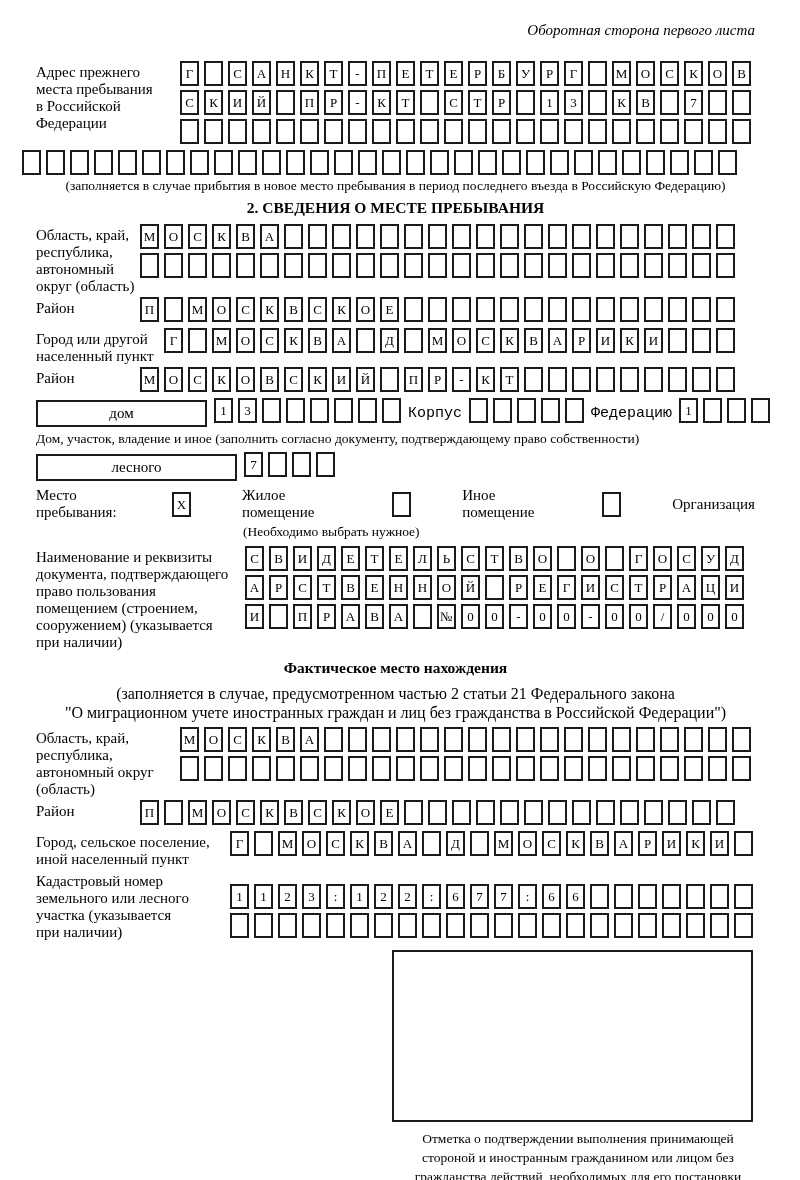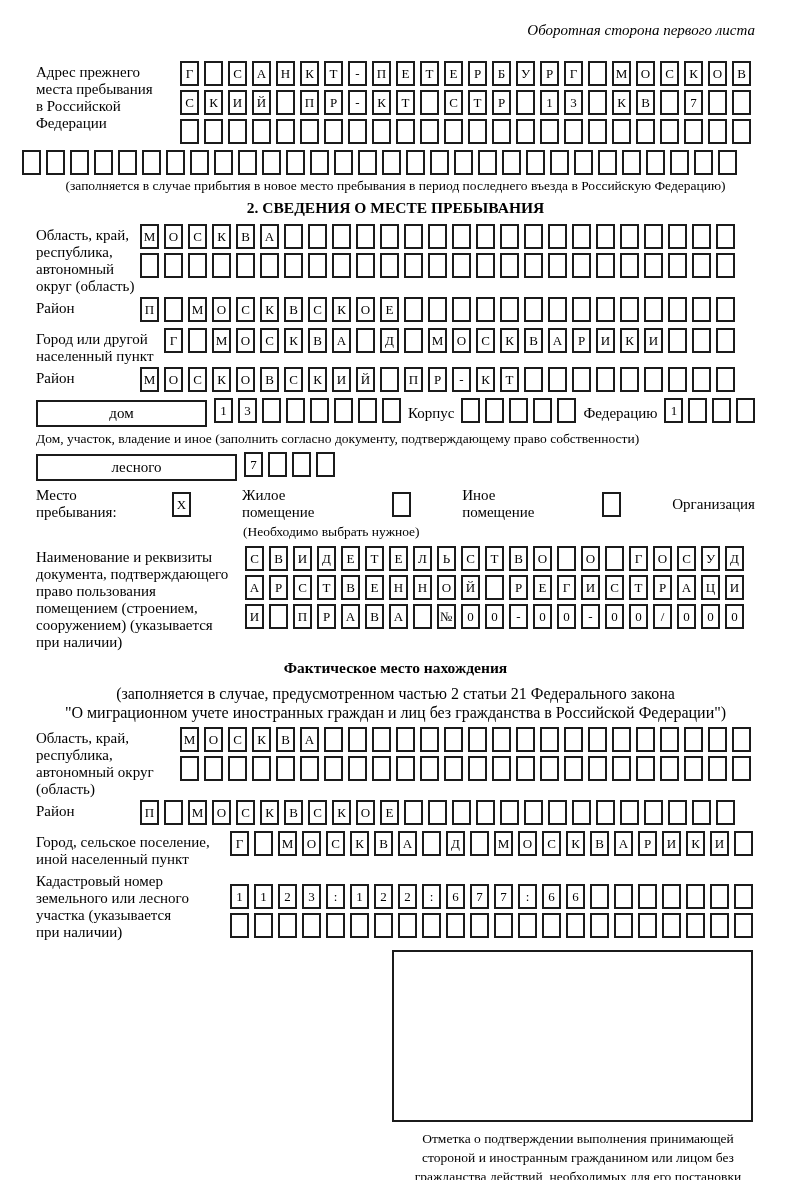--- a/index.html
+++ b/index.html
@@ -37,21 +37,21 @@
   .h-bold { text-align:center; font-weight:bold; font-size:15.5px; margin:3px 0 7px; }
 
   .namedbox {
     height:27px; border:2px solid #1b1b1b;
     display:flex; align-items:center; justify-content:center;
     font-size:15px;
   }
   .dom-row { display:flex; align-items:flex-end; margin-bottom:3px; }
   .dom-row .namedbox.dom { flex:0 0 171px; margin-right:7px; }
   .dom-row .namedbox.kv  { flex:0 0 201px; margin-right:7px; }
-  .inline-label { font-size:15px; line-height:27px; margin:0 7px; white-space:nowrap; }
+  .inline-label { font-size:15px; line-height:27px; margin:0 7px; white-space:nowrap;font-family:Liberation Mono, monospace; }
 
   .mesto-row { display:flex; align-items:center; margin:6px 0 3px; font-size:15px;gap:40px; }
   .mesto-row .mesto-label { margin-right:9px; }
   .mesto-row .cb { margin-right:11px; }
   .mesto-row .gap26 { margin-right:27px; }
   .mesto-row .gap34 { margin-right:24px; }
   .choose-note { font-size:13.5px; padding-left:207px; margin-bottom:6px; }
 
   .note.center { text-align:center; font-size:16px; line-height:19px; white-space:pre-line; margin-bottom:5px; }
 

